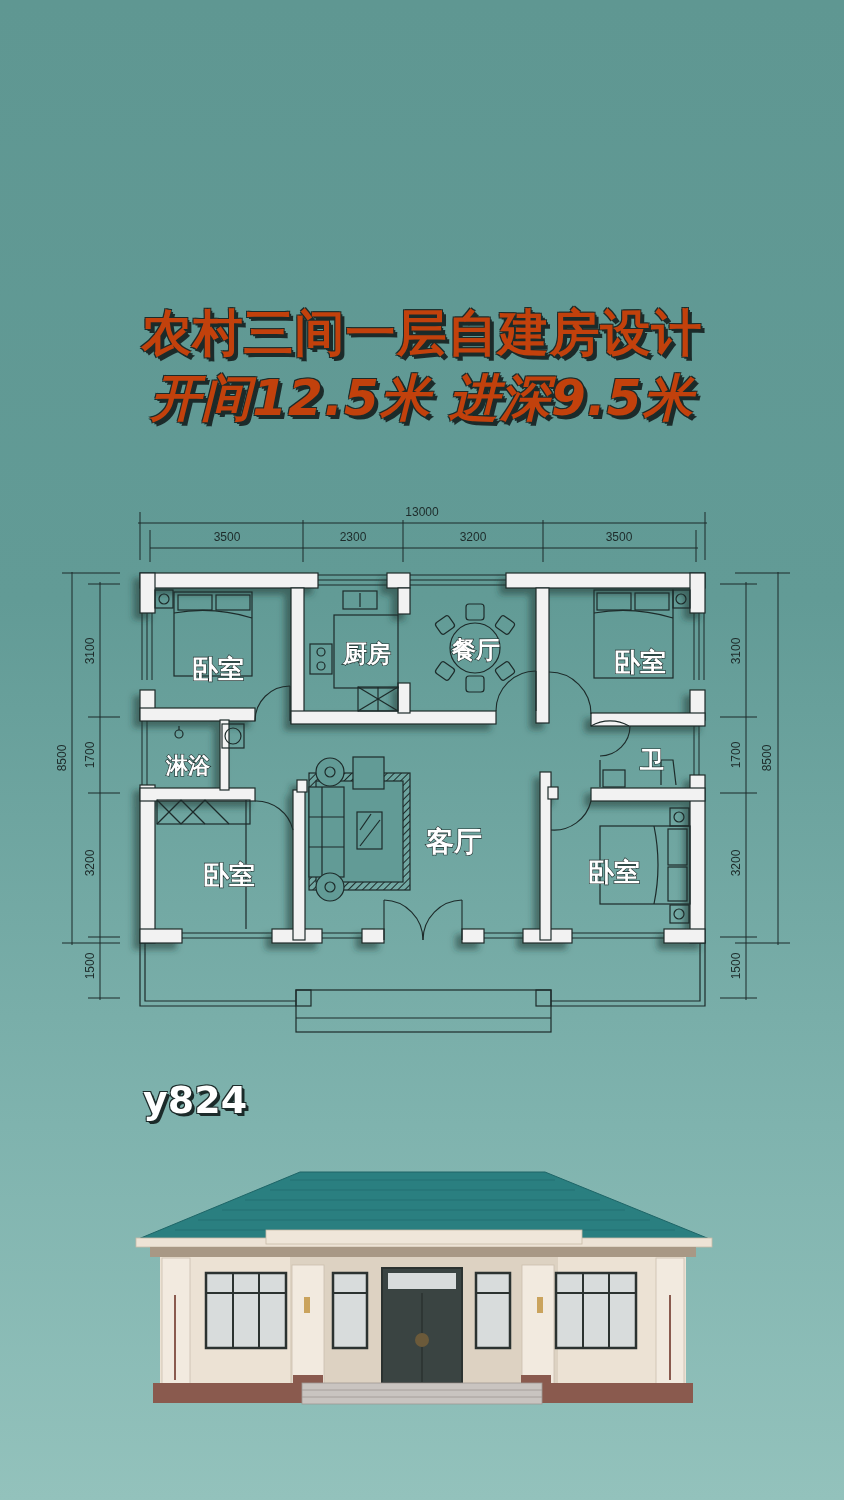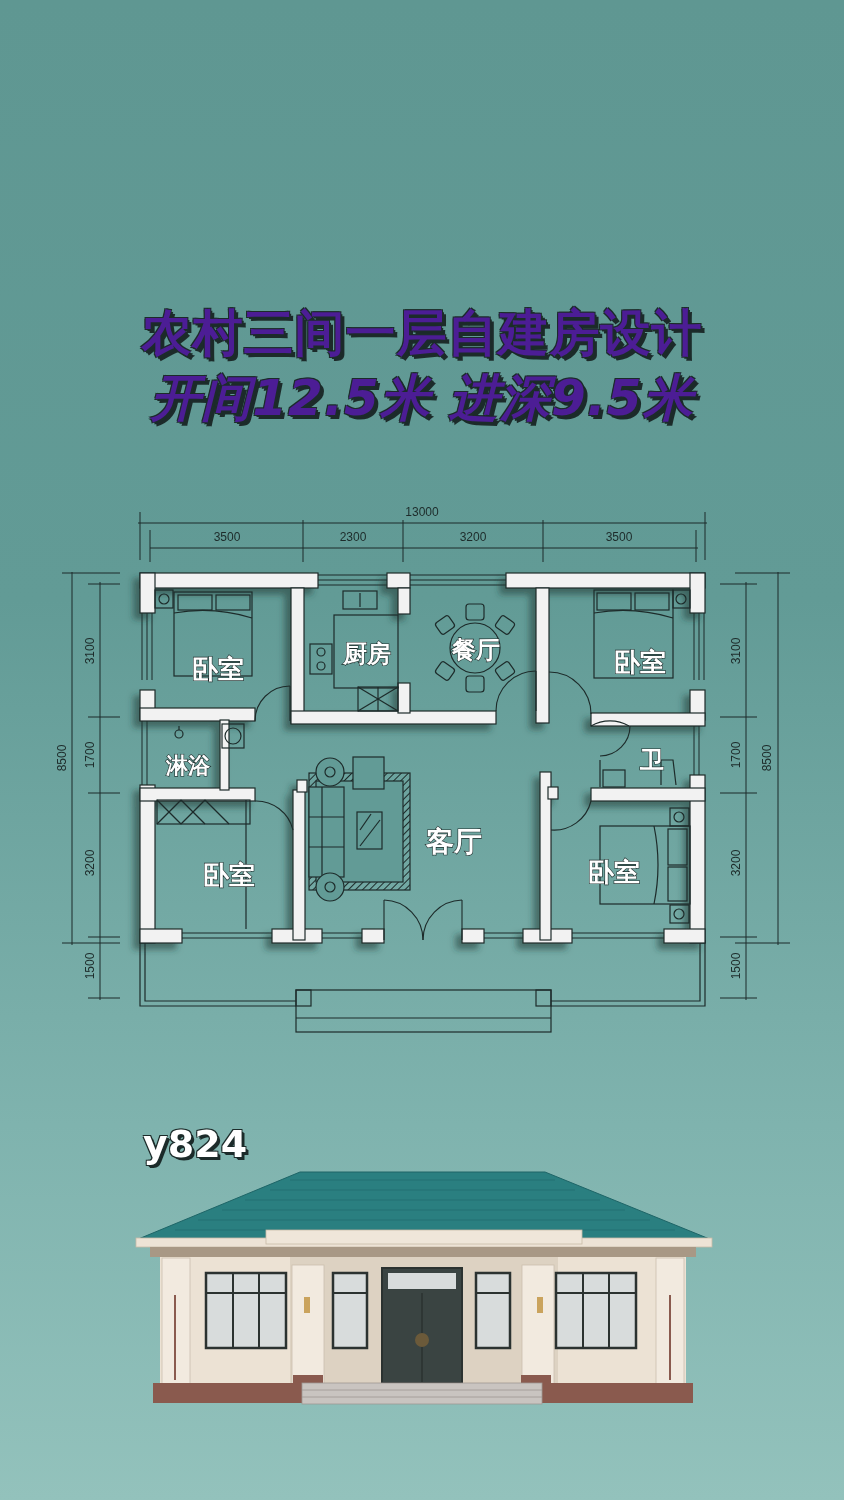--- a/index.html
+++ b/index.html
@@ -3,31 +3,30 @@
 <meta charset="utf-8">
 <style>
   html, body { margin:0; padding:0; }
   body {
     width:844px; height:1500px; overflow:hidden; position:relative;
     background: linear-gradient(180deg, #5f9792 0%, #629b96 40%, #7fb3ae 75%, #93c2bc 100%);
     font-family: "DejaVu Sans", sans-serif;
   }
   .title {
     position:absolute; left:0; width:844px; text-align:center;
-    color:#4c1d95; font-weight:bold; font-family:"DejaVu Sans", sans-serif;
+    color:#c2410c; font-weight:bold; font-family:"DejaVu Sans", sans-serif;
     text-shadow: 2px 2px 0 #1c2b2a, -1px -1px 0 #1c2b2a, 1px -1px 0 #1c2b2a, -1px 1px 0 #1c2b2a, 4px 4px 0 #1c2b2a;
     letter-spacing:1px;
   }
   .t1 { top:300px; font-size:50px; }
   .t2 { top:365px; font-size:50px;font-style:italic; }
   .plan { position:absolute; left:0; top:0; width:844px; height:1500px; }
   .code {
     position:absolute; left:143px; top:1078px; font-size:38px; color:#fff; font-weight:bold;
     text-shadow: 2px 2px 0 #1c2b2a, -1px -1px 0 #1c2b2a, 1px -1px 0 #1c2b2a, -1px 1px 0 #1c2b2a, 3px 3px 0 #1c2b2a;
-    margin-top: 44px;
   }
   .room-label { font-family:"DejaVu Sans", sans-serif; font-weight:bold; fill:#ffffff; stroke:#1c2b2a; stroke-width:1.2; paint-order:stroke; }
   .dim { font-family:"Liberation Sans Narrow","Liberation Sans", sans-serif; font-size:12px; fill:#1d2b2a; }
 </style>
 </head>
 <body>
 
 <div class="title t1">农村三间一层自建房设计</div>
 <div class="title t2">开间12.5米  进深9.5米</div>
 

